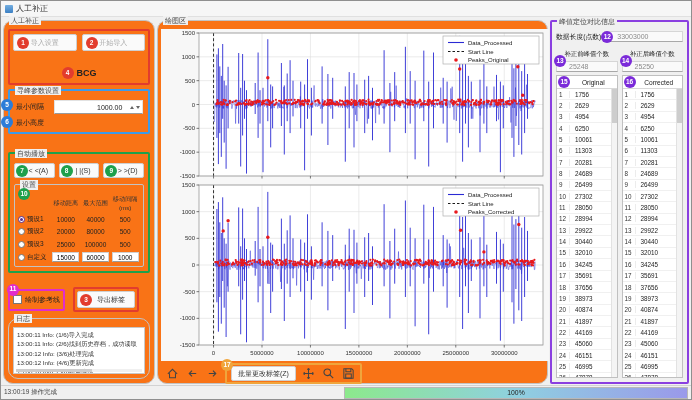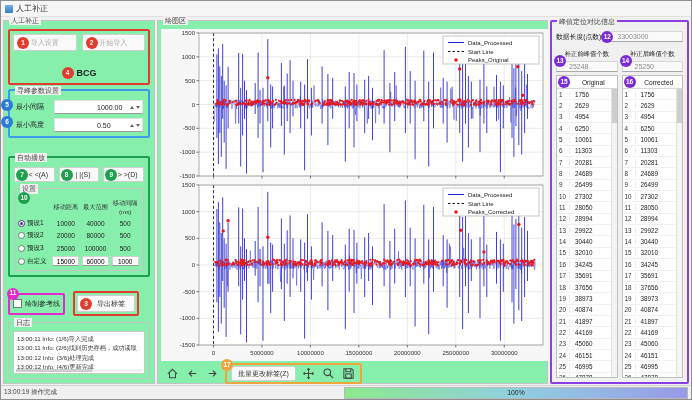--- a/index.html
+++ b/index.html
@@ -2,21 +2,21 @@
 <html><head>
 <meta charset="utf-8">
 <style>
   html,body{margin:0;padding:0;background:#dcdcdc;}
   body{width:692px;height:400px;overflow:hidden;font-family:"Liberation Sans",sans-serif;}
   .window{width:692px;height:400px;background:#f0f0f0;border:1px solid #8f8f8f;box-sizing:border-box;display:flex;flex-direction:column;}
   .titlebar{height:15px;flex:none;background:#f6f6f6;border-bottom:1px solid #e0e0e0;display:flex;align-items:center;gap:3px;padding:0 4px;}
   .title-icon{width:8px;height:8px;border-radius:1px;background:linear-gradient(#74aee0,#3a7fc4);flex:none;}
   .title-text{font-size:8px;color:#333;}
   .content{flex:1;display:flex;gap:2px;padding:3px 2px 1px 2px;min-height:0;}
-  .group{position:relative;border:1px solid #c3c3c3;border-radius:0;background:#86efac;box-sizing:border-box;}
+  .group{position:relative;border:1px solid #c3c3c3;border-radius:10px;background:#f97316;box-sizing:border-box;}
   .group>.glabel{position:absolute;top:-5px;left:5px;background:#f0f0f0;padding:0 2px;font-size:7px;color:#444;line-height:9px;white-space:nowrap;z-index:2;}
   
   .left-col{width:152px;flex:none;display:flex;flex-direction:column;padding:8px 4px 4px 4px;}
   .ann{border-width:2px;border-style:solid;border-radius:2px;box-sizing:border-box;position:relative;}
   .ann-red{border-color:#e23c2e;}
   .ann-blue{border-color:#3d9be9;}
   .ann-green{border-color:#1ea04c;}
   .ann-magenta{border-color:#e12ccc;}
   .ann-orange{border-color:#f0a53c;}
   .som{position:absolute;width:12px;height:12px;border-radius:50%;color:#fff;font-size:6.5px;font-weight:bold;display:flex;align-items:center;justify-content:center;z-index:6;line-height:1;}
@@ -147,27 +147,20 @@
               <div class="spinbox">
                 <input value="1000.00" style="">
                 <span class="spin-btns">
                     <span class="tri-up"></span>
                     <span class="tri-down"></span>
                   </span>
               </div>
             </div>
             <div class="spin-row">
               <span class="spin-label">最小高度</span>
-              <div class="spinbox">
-                <input value="0.50" style="">
-                <span class="spin-btns">
-                    <span class="tri-up"></span>
-                    <span class="tri-down"></span>
-                  </span>
-              </div>
             </div>
           </div>
         </div>
       </div>
 
       <div class="ann ann-green autoplay-wrap">
         <div class="group" style="border:0;">
           <div class="glabel">自动播放</div>
           <div class="autoplay-inner">
             <div class="play-row">

